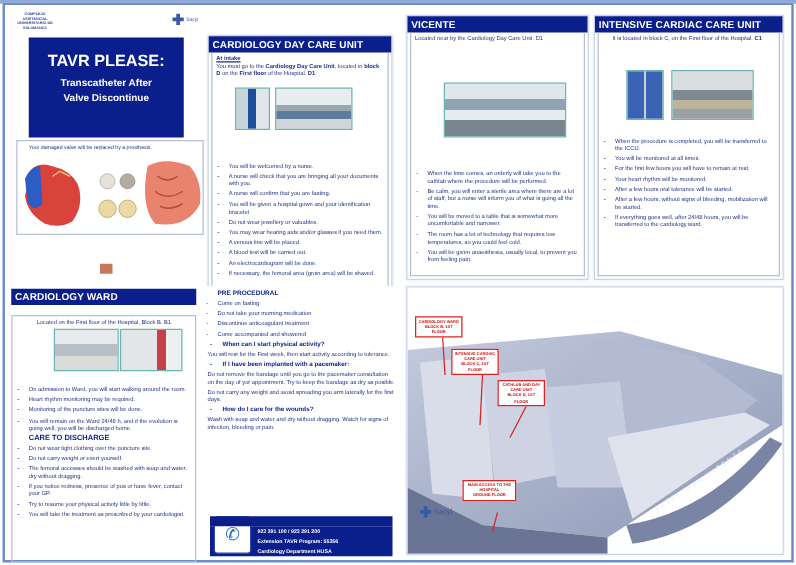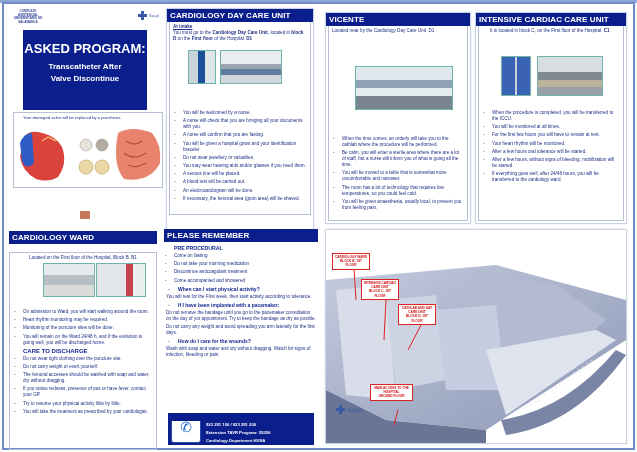--- a/index.html
+++ b/index.html
@@ -34,42 +34,42 @@
 <div class="topline"></div>
 <div class="frame"></div>
 
 <div class="panel" style="left:6px;top:6px;width:154px;height:221px;border:none;box-shadow:none">
   <div class="cover-logo" style="left:4px;top:4px;width:36px;">COMPLEJO ASISTENCIAL UNIVERSITARIO DE SALAMANCA</div>
   <div class="sacyl" style="left:132px;top:5px">
     <div class="cross"></div>
     <span>Sacyl</span>
   </div>
   <div style="position:absolute;left:17px;top:24px;width:124px;height:80px;background:#0a1e8c;color:#fff;text-align:center;padding-top:11px">
-    <div style="font-size:13px;font-weight:bold;margin-bottom:5px">ASKED PROGRAM:</div>
+    <div style="font-size:13px;font-weight:bold;margin-bottom:5px">TAVR PLEASE:</div>
     <div style="font-size:8px;font-weight:bold;line-height:12px">Transcatheter After</div>
     <div style="font-size:8px;font-weight:bold;line-height:12px">Valve Discontinue</div>
   </div>
   <div style="position:absolute;left:7px;top:106px;width:150px;height:76px;border:1px solid #b5bfd6">
     <div style="font-size:4.2px;color:#1e2e84;padding:2px 0 0 9px">Your damaged valve will be replaced by a prosthesis.</div>
     <svg width="146" height="62" viewBox="0 0 146 62" style="position:absolute;left:2px;top:10px">
       <path d="M8 14 q6-8 18-4 q14 3 20 14 q6 16-4 30 q-10 6-22 2 q-14-8-16-22z" fill="#d9433c"></path>
       <path d="M4 20 q4-10 12-10 l2 30 q-8 8-12-2z" fill="#2c5cc4"></path>
       <path d="M26 18 l6-4 l8 4" stroke="#f0c070" stroke-width="1.2" fill="none"></path>
       <circle cx="70" cy="22" r="6" fill="#e6e2da" stroke="#999" stroke-width=".5"></circle>
       <circle cx="86" cy="22" r="6" fill="#b5aca0" stroke="#888" stroke-width=".5"></circle>
       <circle cx="70" cy="44" r="7" fill="#ead9a4" stroke="#b89c50" stroke-width=".6"></circle>
       <circle cx="86" cy="44" r="7" fill="#ead9a4" stroke="#b89c50" stroke-width=".6"></circle>
       <path d="M102 10 q14-8 34 0 q10 12 8 30 q-10 20-36 16 q-12-14-6-46z" fill="#e8836e"></path>
       <path d="M110 18 q8 6 16 0 M108 30 q10 8 22 0 M112 42 q8 4 18 -2" stroke="#b9483a" stroke-width="1.2" fill="none"></path>
     </svg>
   </div>
   <div style="position:absolute;left:74px;top:205px;width:10px;height:8px;background:#c47a5a"></div>
 </div>
 
-<div class="panel" style="left:166px;top:8px;width:148px;height:244px">
+<div class="panel" style="left:166px;top:28px;width:148px;height:244px">
   <div class="hdr">CARDIOLOGY DAY CARE UNIT</div>
   <div class="box" style="height:193px;position:relative;border-top:none">
     <div class="txt b" style="text-decoration:underline">At intake</div>
     <div class="txt">
       <span>You must go to the </span><span class="b">Cardiology Day Care Unit</span><span>, located in </span><span class="b">block D</span><span> on the </span><span class="b">First floor</span><span> of the Hospital. </span><span class="b">D1</span>
     </div>
     <div class="photo" style="left:18px;top:28px;width:28px;height:34px;background:linear-gradient(90deg,#c8d4da 0 35%,#1d4e9a 35% 60%,#dfe6ea 60%)"></div>
     <div class="photo" style="left:50px;top:28px;width:62px;height:34px;background:linear-gradient(180deg,#e8eef0 0 40%,#9aa6ae 40% 55%,#5e7a9c 55% 75%,#cfd5d8 75%)"></div>
     <ul class="bul" style="margin-top:68px">
       <li>You will be welcomed by a nurse.</li>
@@ -140,21 +140,20 @@
       <li>Do not carry weight or exert yourself.</li>
       <li>The femoral accesses should be washed with soap and water, dry without dragging.</li>
       <li>If you notice redness, presence of pus or have fever, contact your GP.</li>
       <li>Try to resume your physical activity little by little.</li>
       <li>You will take the treatment as prescribed by your cardiologist.</li>
     </ul>
   </div>
 </div>
 
 <div class="panel" style="left:164px;top:229px;width:154px;height:217px;border:none;box-shadow:none">
-  <div class="hdr">PLEASE REMEMBER</div>
   <div class="sub-h" style="font-size:5.2px;margin:3px 0 2px">PRE PROCEDURAL</div>
   <ul class="bul">
     <li>Come on fasting</li>
     <li>Do not take your morning medication</li>
     <li>Discontinue anticoagulant treatment</li>
     <li>Come accompanied and showered</li>
   </ul>
   <div class="faq-q">When can I start physical activity?</div>
   <div class="txt" style="padding:0 2px">You will rest for the First week, then start activity according to tolerance.</div>
   <div class="faq-q">If I have been implanted with a pacemaker:</div>

